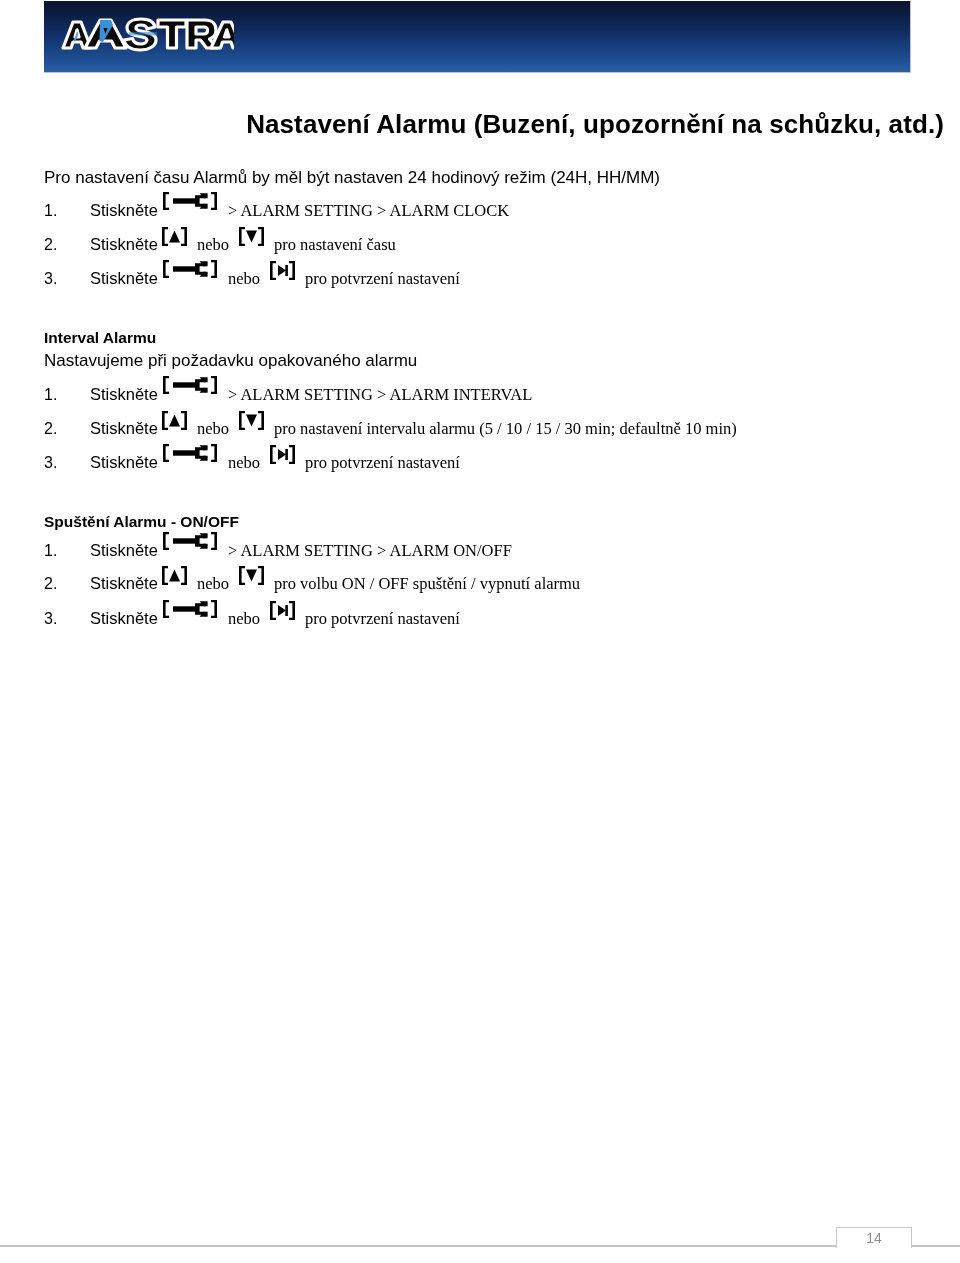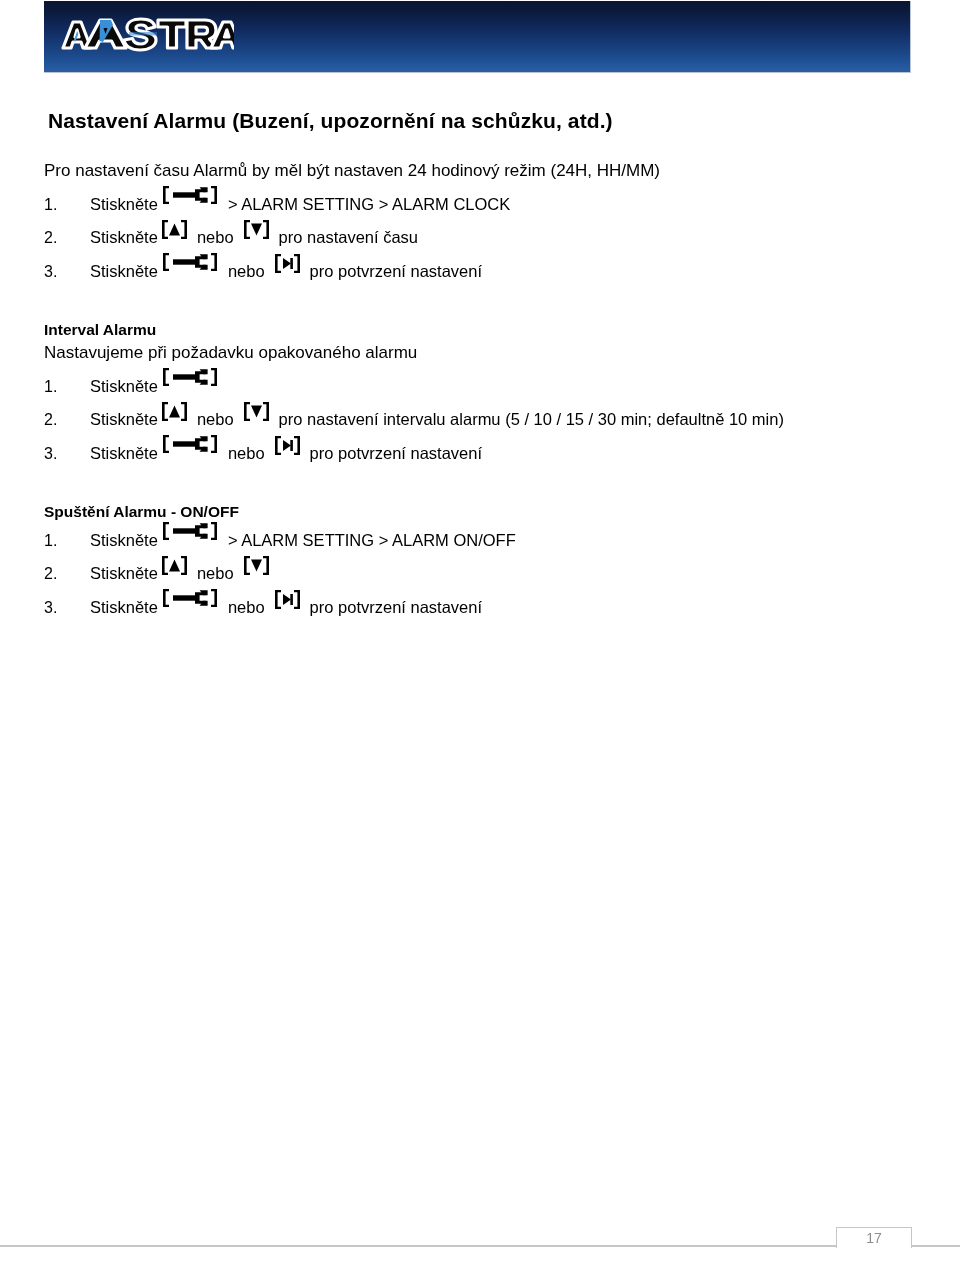--- a/index.html
+++ b/index.html
@@ -45,26 +45,27 @@
 
   
   .content {
     position: absolute;
     left: 44px;
     top: 108px;
     width: 900px;
   }
 
   .doc-title {
-    font-size: 21px;
+    font-size: 26px;
     font-weight: bold;
     letter-spacing: 0.1px;
     line-height: 1.25;
     margin: 0 0 26px 4px;
     white-space: nowrap;
+    text-align: right;
   }
 
   .section { margin-bottom: 40px; }
   .section:last-of-type { margin-bottom: 0; }
 
   .section-heading {
     font-size: 15.5px;
     font-weight: bold;
     line-height: 1.3;
     margin: 0 0 2px 0;
@@ -94,21 +95,21 @@
     width: 26px;
     flex: 0 0 26px;
     font-size: 16px;
   }
   .step-body {
     display: flex;
     align-items: baseline;
     flex-wrap: nowrap;
   }
   .txt { display: inline-block; margin-left: 20px; }
-  .txt.gap-l { margin-left: 6px; }
+  .txt.gap-l { margin-left: 6px; font-family: Liberation Serif, serif; }
   .txt.gap-r { margin-right: 6px; }
 
   
   .key {
     display: inline-flex;
     align-items: center;
     justify-content: center;
     position: relative;
     vertical-align: baseline;
     margin: 0 3px;
@@ -279,20 +280,21 @@
                 <g fill="#000">
               <path d="M2 2 L8 2 L8 4.3 L4.6 4.3 L4.6 17.7 L8 17.7 L8 20 L2 20 Z"></path>
               <path d="M50 2 L56 2 L56 20 L50 20 L50 17.7 L53.4 17.7 L53.4 4.3 L50 4.3 Z"></path>
               <rect x="12" y="8.3" width="22" height="5.4"></rect>
               <path d="M34 5.2 L44.5 5.2 L44.5 8.2 L38.6 8.2 L38.6 13.8 L44.5 13.8 L44.5 16.8 L34 16.8 Z"></path>
               <path d="M38.6 3.2 L46.6 3.2 L46.6 8.2 L42.4 8.2 Z"></path>
               <path d="M38.6 18.8 L46.6 18.8 L46.6 13.8 L42.4 13.8 Z"></path>
             </g>
               </svg>
           </span>
+          <span class="txt gap-l">&gt; ALARM SETTING &gt; ALARM INTERVAL</span>
         </span>
       </li>
 
       <li>
         <span class="num">2.</span>
         <span class="step-body">
           <span class="txt">Stiskněte</span>
           <span class="key key-arrow">
             <svg viewBox="0 0 27 21" width="27" height="21">
                 <g fill="#000">
@@ -390,20 +392,21 @@
           <span class="txt gap-l gap-r">nebo</span>
           <span class="key key-arrow">
             <svg viewBox="0 0 27 21" width="27" height="21">
                 <g fill="#000">
               <path d="M1 1 L7 1 L7 3.3 L3.6 3.3 L3.6 17.7 L7 17.7 L7 20 L1 20 Z"></path>
               <path d="M20 1 L26 1 L26 20 L20 20 L20 17.7 L23.4 17.7 L23.4 3.3 L20 3.3 Z"></path>
               <path d="M8 4.5 L19 4.5 L13.5 16.5 Z"></path>
             </g>
               </svg>
           </span>
+          <span class="txt gap-l">pro volbu ON / OFF spuštění / vypnutí alarmu</span>
         </span>
       </li>
 
       <li>
         <span class="num">3.</span>
         <span class="step-body">
           <span class="txt">Stiskněte</span>
           <span class="key key-wrench">
             <svg viewBox="0 0 58 22" width="58" height="22">
                 <g fill="#000">
@@ -430,13 +433,13 @@
           <span class="txt gap-l">pro potvrzení nastavení</span>
         </span>
       </li>
 
     </ol>
   </div>
 
 </div>
 
 <div class="footer-rule"></div>
-<div class="page-tab">17</div>
+<div class="page-tab">14</div>
 
 </body></html>

